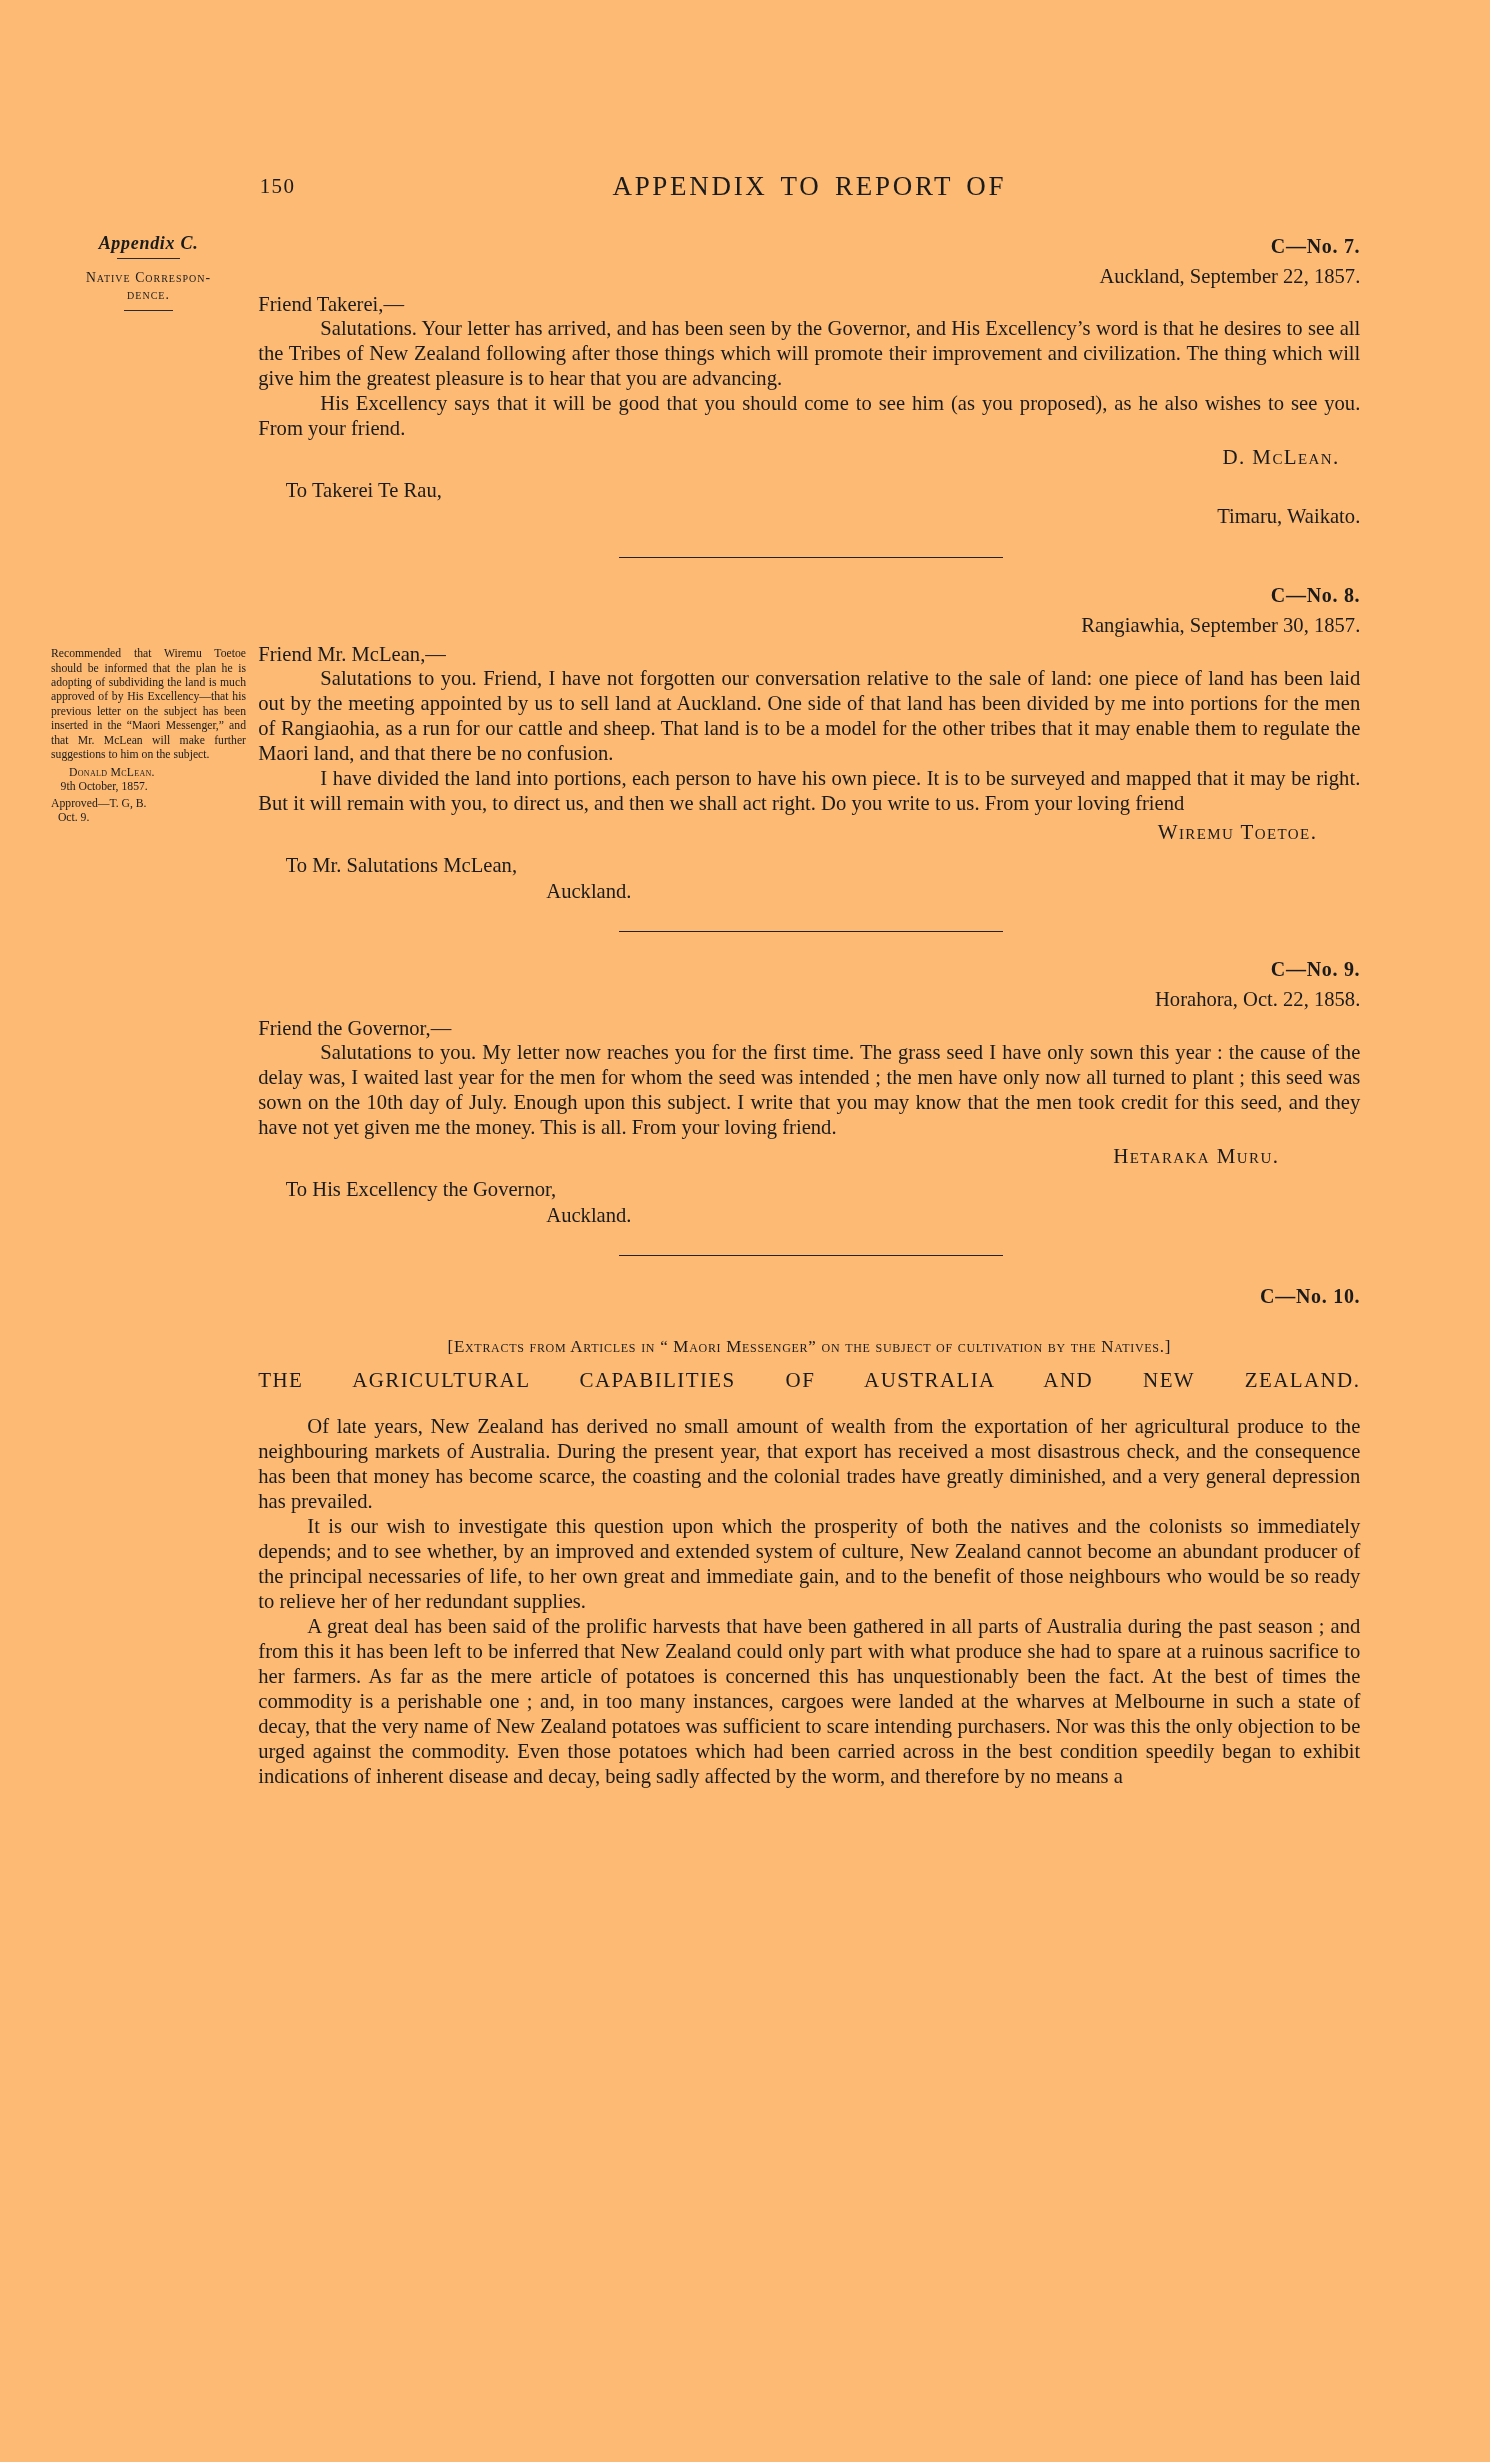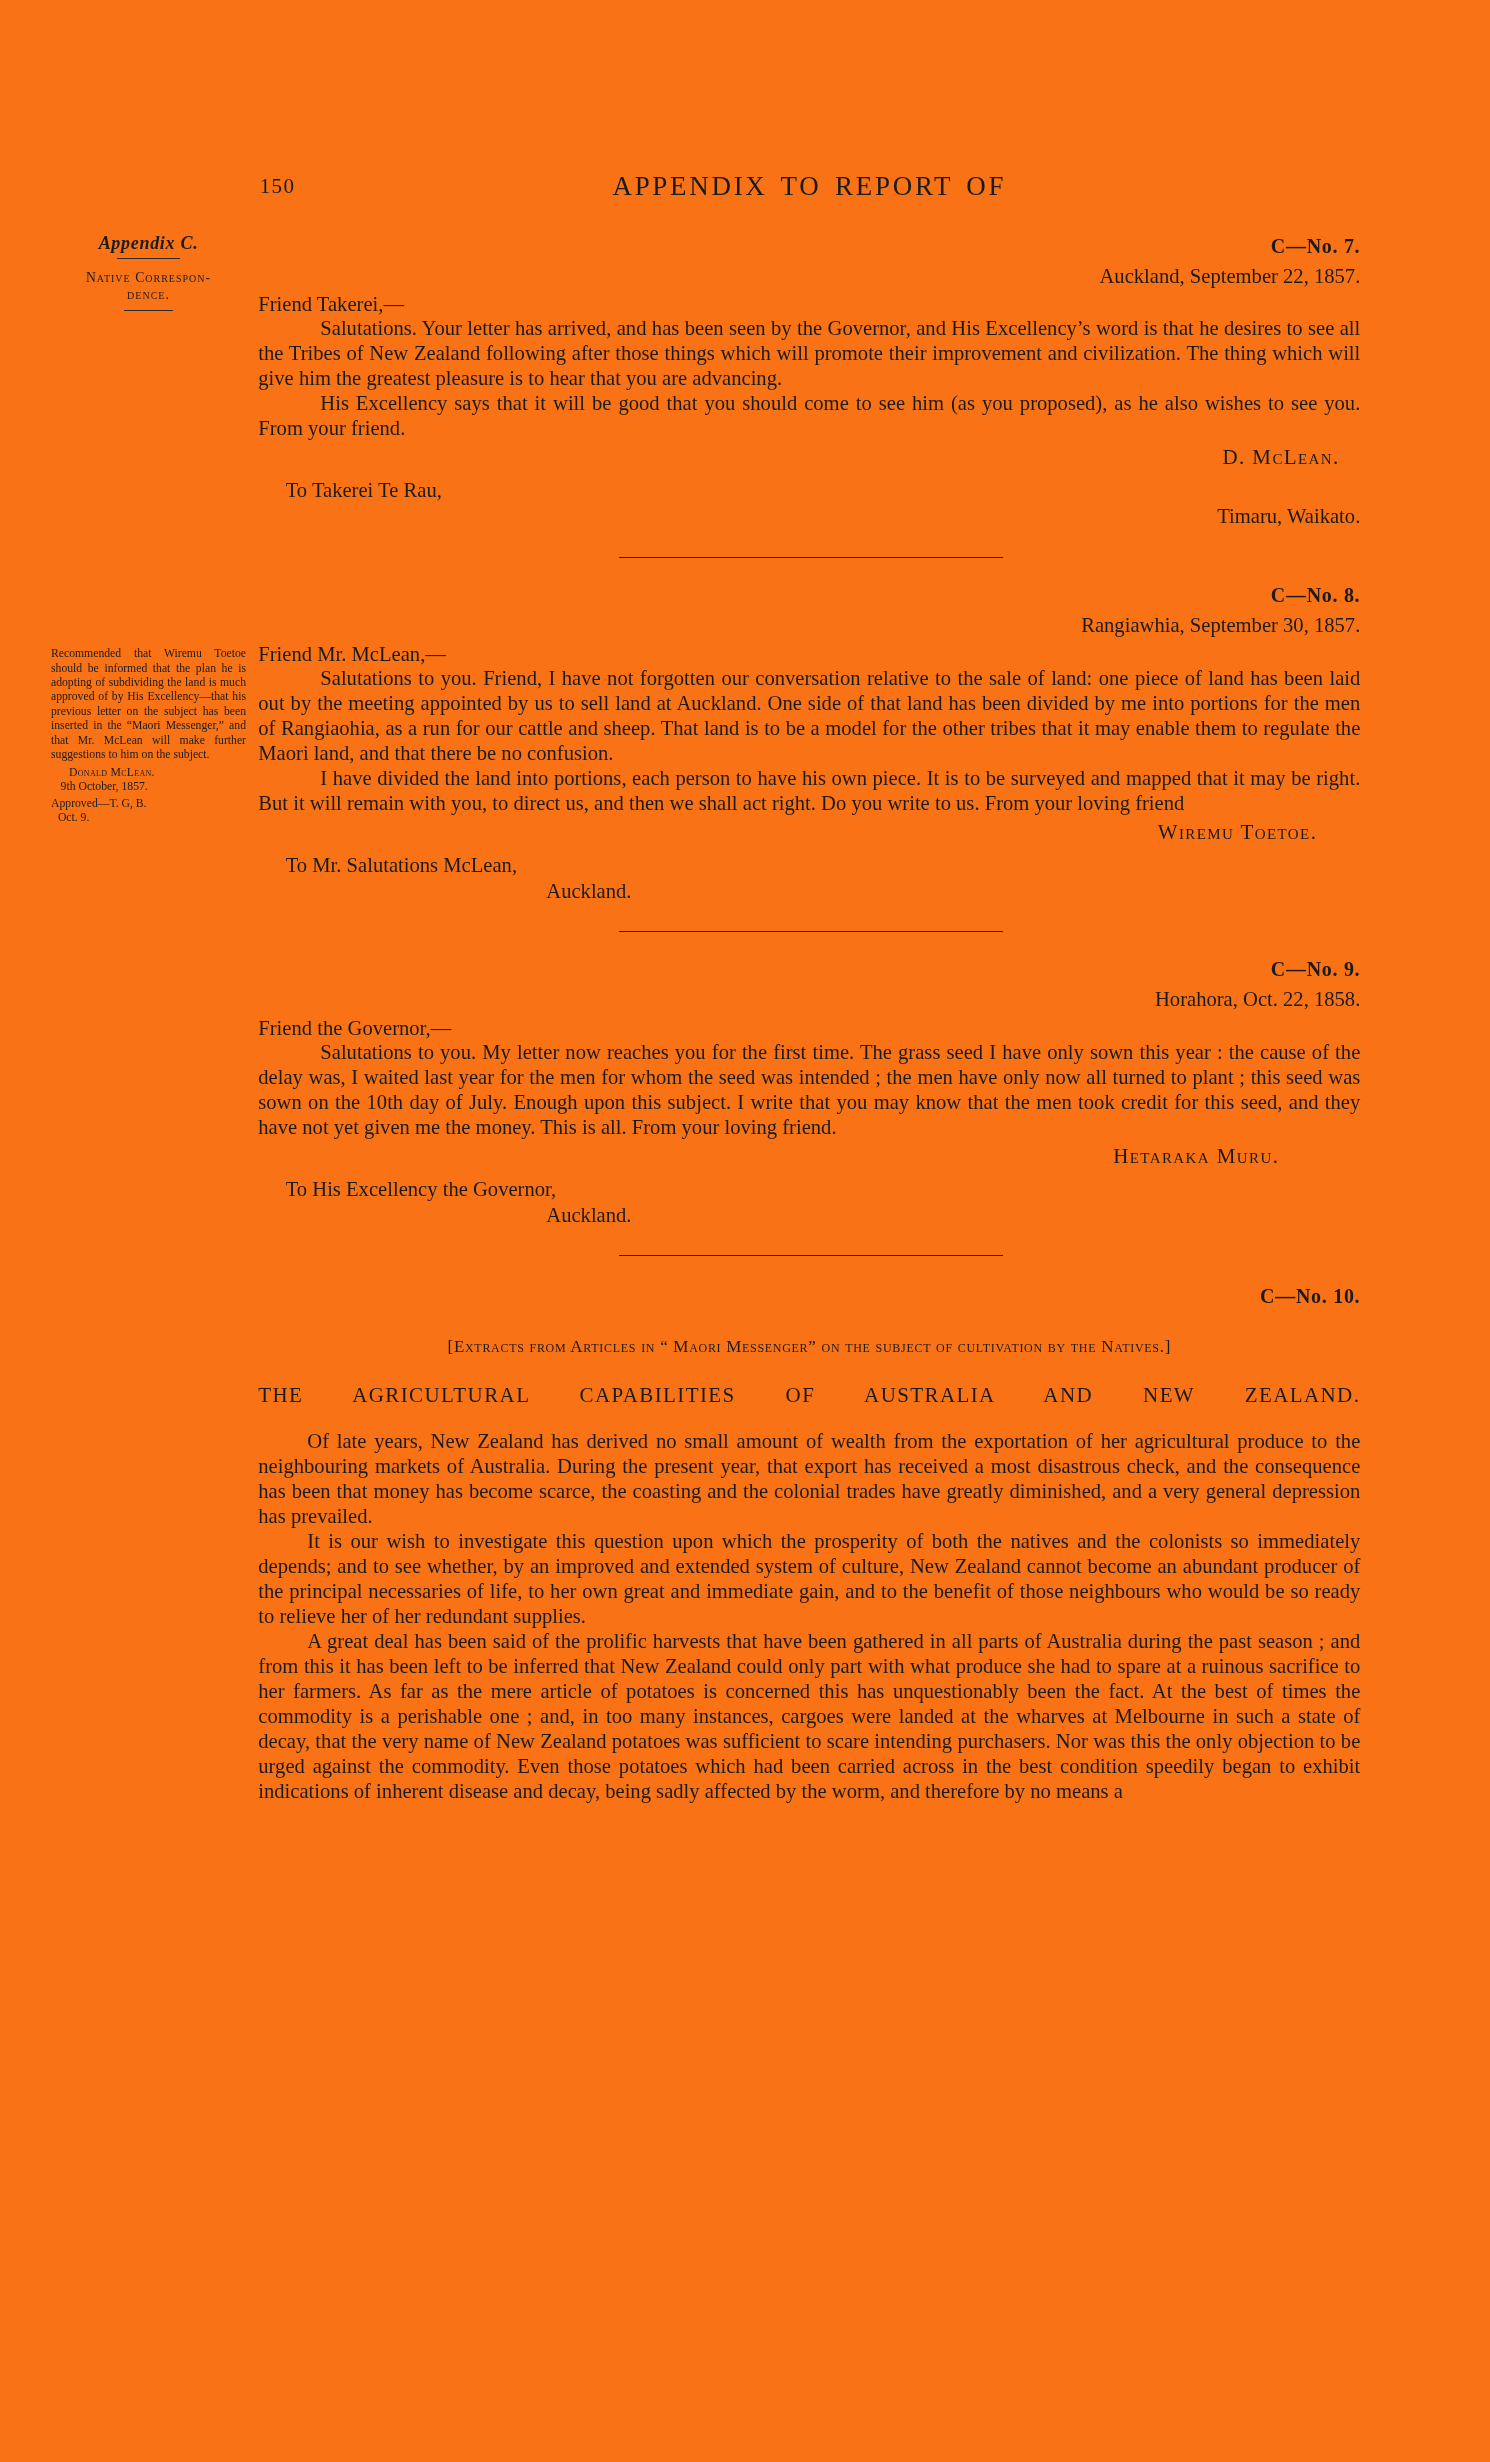--- a/index.html
+++ b/index.html
@@ -8,21 +8,21 @@
     height: 2462px;
     background: #f6f5f1;
     font-family: "Liberation Serif", serif;
     color: #1b1b1b;
   }
   .page {
     position: relative;
     width: 1490px;
     height: 2462px;
     box-sizing: border-box;
-    background: #f97316;
+    background: #fdba74;
     padding: 171px 129px 41px 51px;
     overflow: hidden;
   }
   .row {
     display: grid;
     grid-template-columns: 195px 1102px;
     column-gap: 12.3px;
     align-items: start;
   }
   .main-cell { min-width: 0; }
@@ -127,21 +127,21 @@
   }
 
   
   .article-heading { margin-top: 2.7px; margin-bottom: 27.4px; }
   .article-subheading {
     font-variant: small-caps;
     font-size: 17px;
     line-height: 22.6px;
     letter-spacing: 0.7px;
     text-align: center;
-    margin-bottom: 25px;
+    margin-bottom: 10px;
   }
   .article-title {
     font-size: 21px;
     letter-spacing: 1.4px;
     text-align: justify;
     text-align-last: justify;
     margin-bottom: 20.6px;
   }
   .article p { text-indent: 49px; }
 </style>

